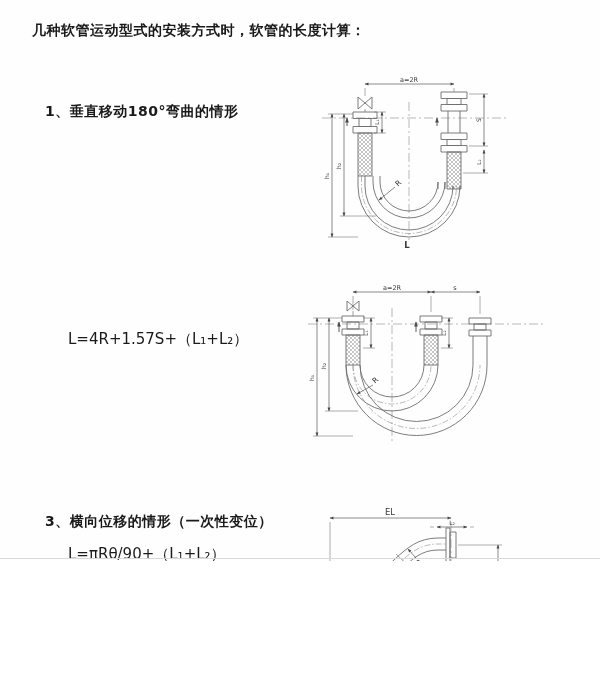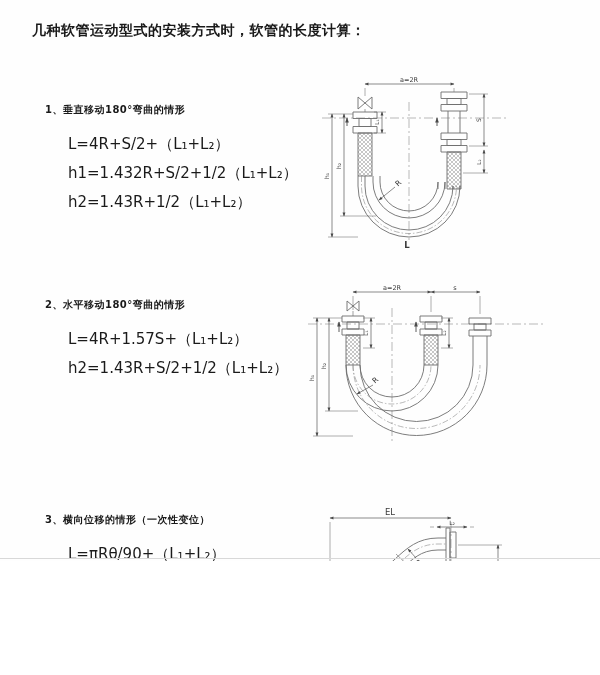--- a/index.html
+++ b/index.html
@@ -7,21 +7,21 @@
     width:600px;height:675px;background:#ffffff;
     font-family:"DejaVu Sans","Liberation Sans",sans-serif;
     color:#1a1a1a;
   }
   .page{position:relative;width:600px;height:561px;background:#fefefe;overflow:hidden;}
   .doc-title{
     position:absolute;left:32px;top:22px;
     font-size:14px;font-weight:700;letter-spacing:0.5px;
   }
   .section-heading{
-    position:absolute;font-size:10px;font-weight:700;letter-spacing:0.5px;
+    position:absolute;font-size:14px;font-weight:700;letter-spacing:0.5px;
   }
   .formula-block{position:absolute;font-size:15px;font-weight:500;}
   .formula-line{height:29px;line-height:29px;white-space:pre;}
   #sec1-heading{left:45px;top:103px;}
   #sec1-formulas{left:68px;top:130px;}
   #sec2-heading{left:45px;top:298px;}
   #sec2-formulas{left:68px;top:325px;}
   #sec3-heading{left:45px;top:513px;}
   #sec3-formulas{left:68px;top:540px;}
   .diagram{position:absolute;}
@@ -53,30 +53,23 @@
       </pattern>
       <marker id="arr" viewBox="0 0 10 10" refX="9" refY="5" markerWidth="8" markerHeight="5.5" orient="auto-start-reverse">
         <path d="M0,1.2 L10,5 L0,8.8 z" fill="#4a4a4a"></path>
       </marker>
     </defs>
   </svg>
 
   <div class="doc-title">几种软管运动型式的安装方式时，软管的长度计算：</div>
 
   <div class="section-heading" id="sec1-heading">1、垂直移动180°弯曲的情形</div>
-  <div class="formula-block" id="sec1-formulas">
-    <div class="formula-line">L=4R+S/2+（L₁+L₂）</div>
-    <div class="formula-line">h1=1.432R+S/2+1/2（L₁+L₂）</div>
-    <div class="formula-line">h2=1.43R+1/2（L₁+L₂）</div>
-  </div>
-
-  <div class="section-heading" id="sec2-heading">2、水平移动180°弯曲的情形</div>
+
   <div class="formula-block" id="sec2-formulas">
     <div class="formula-line">L=4R+1.57S+（L₁+L₂）</div>
-    <div class="formula-line">h2=1.43R+S/2+1/2（L₁+L₂）</div>
   </div>
 
   <div class="section-heading" id="sec3-heading">3、横向位移的情形（一次性变位）</div>
   <div class="formula-block" id="sec3-formulas">
     <div class="formula-line">L=πRθ/90+（L₁+L₂）</div>
   </div>
 
   <div class="diagram" id="diagram1">
     <svg width="242" height="176" viewBox="0 0 242 176">
 

